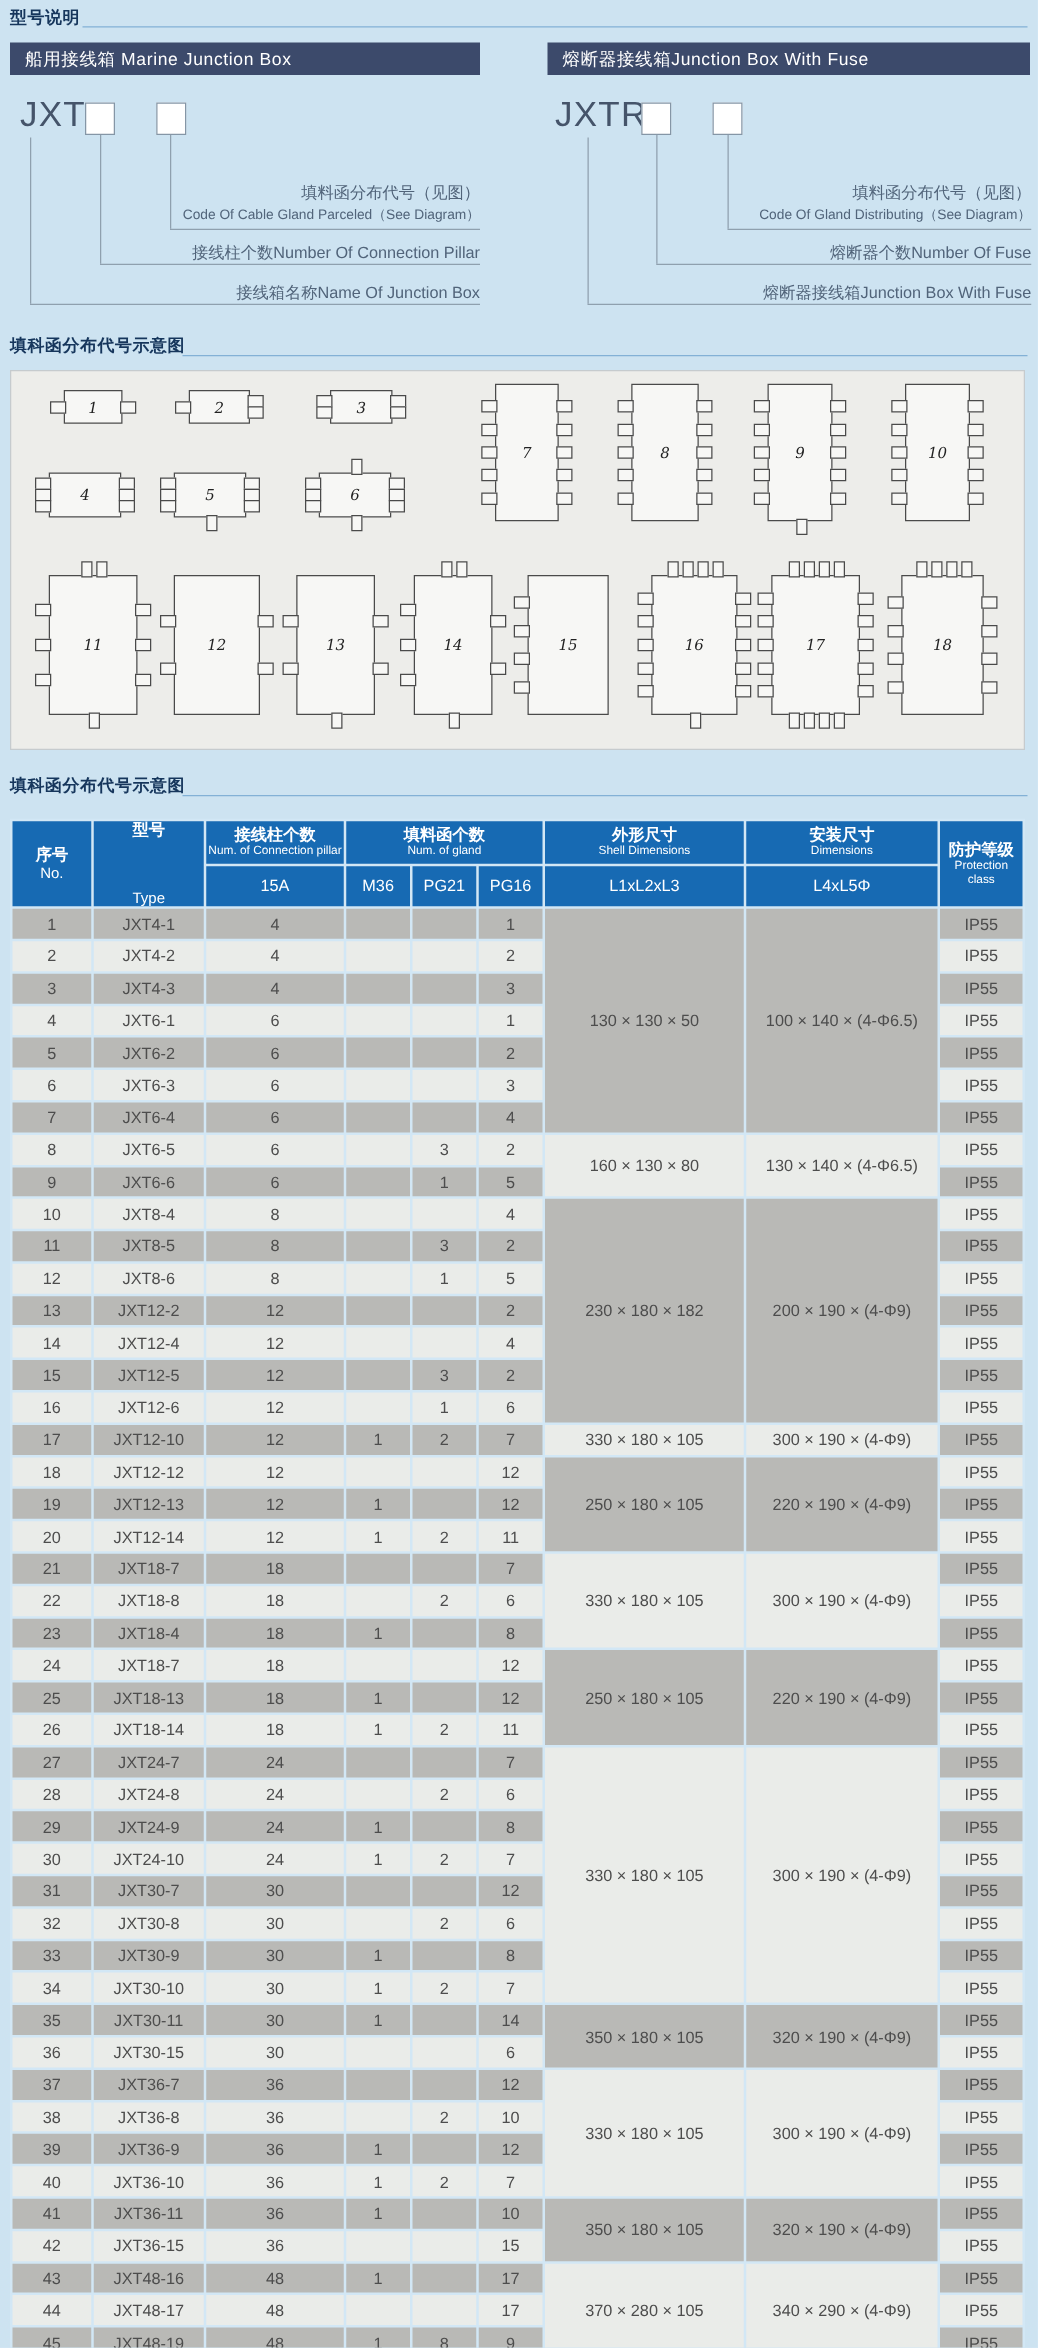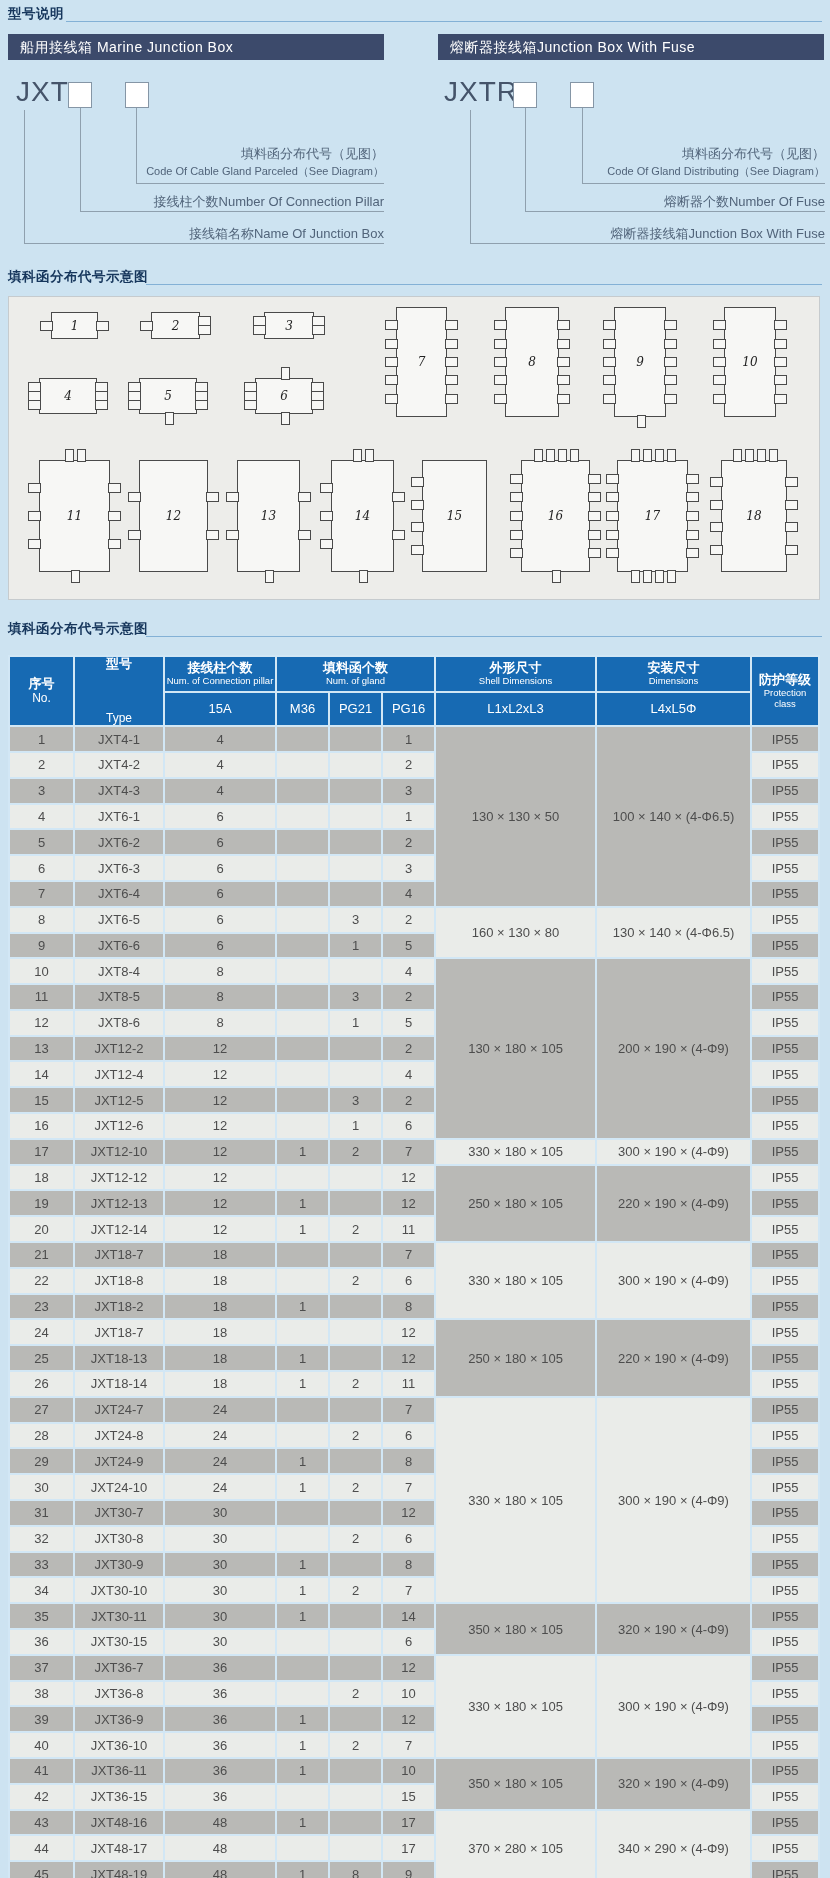--- a/index.html
+++ b/index.html
@@ -461,21 +461,21 @@
           <td class="dark">5</td>
           <td class="dark">IP55</td>
         </tr>
         <tr>
           <td class="light">10</td>
           <td class="light">JXT8-4</td>
           <td class="light">8</td>
           <td class="light"></td>
           <td class="light"></td>
           <td class="light">4</td>
-          <td rowspan="7" class="dark c-dim">130 × 180 × 105</td>
+          <td rowspan="7" class="dark c-dim">230 × 180 × 182</td>
           <td rowspan="7" class="dark c-dim">200 × 190 × (4-Φ9)</td>
           <td class="light">IP55</td>
         </tr>
         <tr>
           <td class="dark">11</td>
           <td class="dark">JXT8-5</td>
           <td class="dark">8</td>
           <td class="dark"></td>
           <td class="dark">3</td>
           <td class="dark">2</td>
@@ -581,21 +581,21 @@
           <td class="light">22</td>
           <td class="light">JXT18-8</td>
           <td class="light">18</td>
           <td class="light"></td>
           <td class="light">2</td>
           <td class="light">6</td>
           <td class="light">IP55</td>
         </tr>
         <tr>
           <td class="dark">23</td>
-          <td class="dark">JXT18-2</td>
+          <td class="dark">JXT18-4</td>
           <td class="dark">18</td>
           <td class="dark">1</td>
           <td class="dark"></td>
           <td class="dark">8</td>
           <td class="dark">IP55</td>
         </tr>
         <tr>
           <td class="light">24</td>
           <td class="light">JXT18-7</td>
           <td class="light">18</td>

